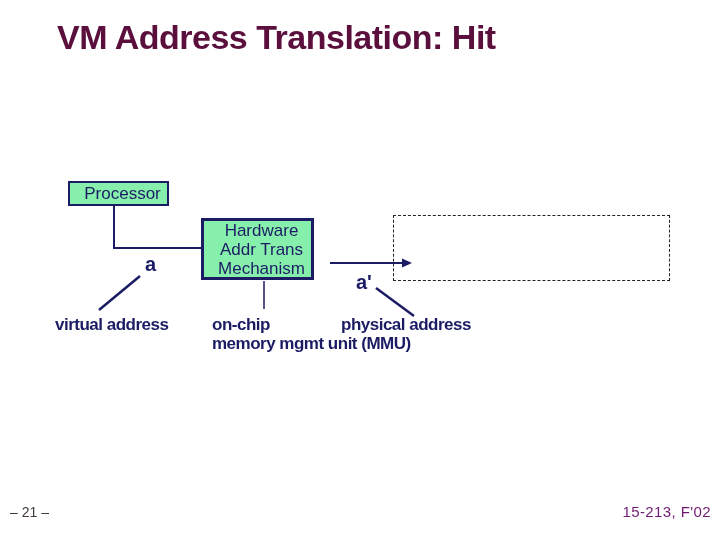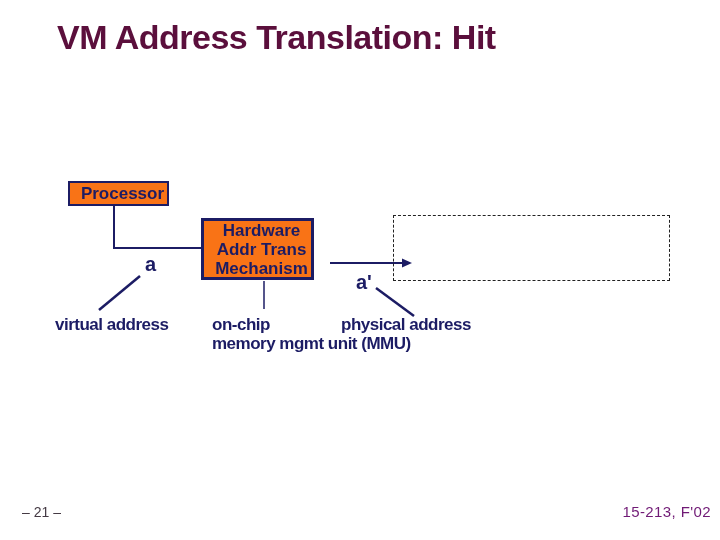--- a/index.html
+++ b/index.html
@@ -13,24 +13,24 @@
   .slide { position: absolute; inset: 0; background: #ffffff; }
 
   .title {
     position: absolute; left: 57px; top: 20px;
     font-size: 34px; font-weight: bold; line-height: 1.05;
     color: #5B0F3C; letter-spacing: -0.5px; white-space: nowrap;
   }
 
   .box {
     position: absolute; box-sizing: border-box;
-    border: 2px solid #1C1C64; background: #f97316;
+    border: 2px solid #1C1C64; background: #86efac;
     display: flex; flex-direction: column;
     align-items: center; justify-content: center;
-    text-align: center; font-weight: bold; color: #1C1C64; padding-left: 8px;
+    text-align: center; font-weight: normal; color: #1C1C64; padding-left: 8px;
   }
   .box .bline { display: block; white-space: nowrap; }
 
   #processor-box { left: 68px; top: 181px; width: 101px; height: 25px;
     font-size: 17px; line-height: 20px; }
   #hardware-box { left: 201px; top: 218px; width: 113px; height: 62px;
     border-width: 3px; font-size: 17px; line-height: 19px; }
   #dashed-rect { position: absolute; left: 393px; top: 215px; width: 277px; height: 66px;
     box-sizing: border-box; border: 1px dashed #222222; background: transparent; }
   #main-memory-box { left: 412px; top: 228px; width: 82px; height: 44px;
@@ -47,21 +47,21 @@
     position: absolute; font-weight: bold; color: #1C1C64;
     font-size: 17px; line-height: 19px; letter-spacing: -0.5px; white-space: nowrap;
   }
   #virtual-address-label  { left: 55px;  top: 315px; }
   #mmu-note               { left: 212px; top: 315px; }
   #physical-address-label { left: 341px; top: 315px; }
 
   svg.connectors { position: absolute; left: 0; top: 0; width: 720px; height: 540px; }
 
   .footer-left {
-    position: absolute; left: 22px; top: 504px;
+    position: absolute; left: 10px; top: 504px;
     font-size: 14px; color: #453A44; white-space: nowrap;
   }
   .footer-right {
     position: absolute; right: 9px; top: 503px;
     font-size: 15px; color: #701a75; letter-spacing: 0.4px; white-space: nowrap;
   }
 </style>
 </head>
 <body>
 

